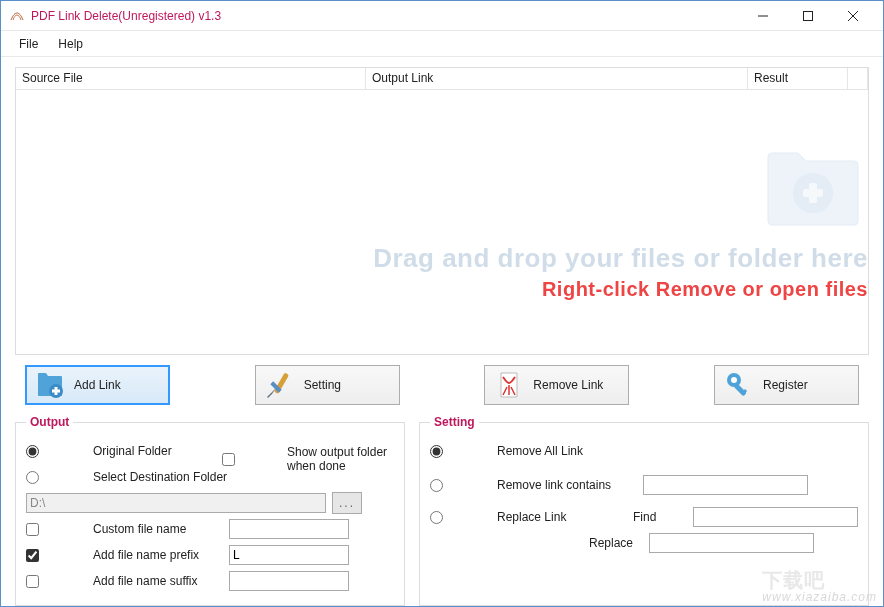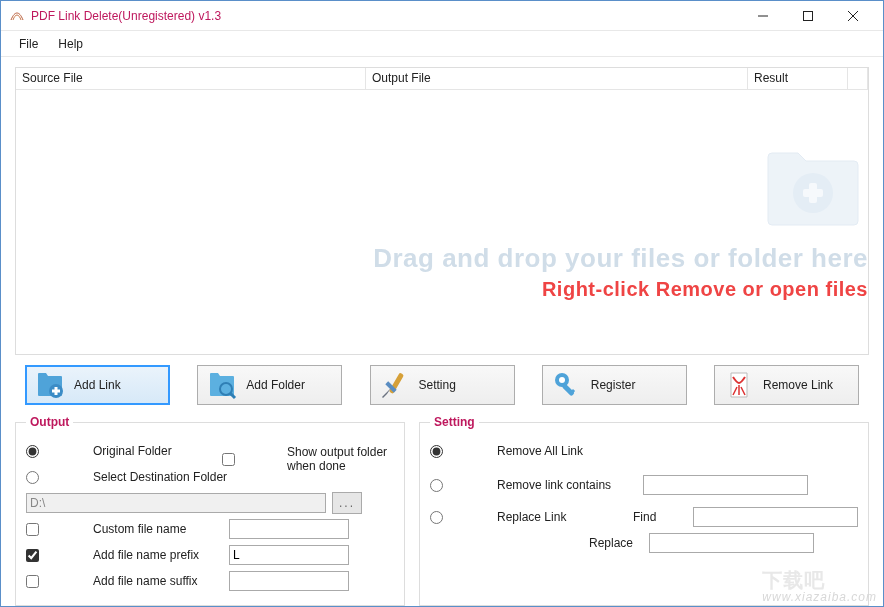--- a/index.html
+++ b/index.html
@@ -99,21 +99,21 @@
 <div class="menubar">
   <div class="menu-item">File</div>
   <div class="menu-item">Help</div>
 </div>
 
 <div class="content">
 
   <div class="filelist">
     <div class="filelist-header">
       <div class="col col-source">Source File</div>
-      <div class="col col-output">Output File</div>
+      <div class="col col-output">Output Link</div>
       <div class="col col-result">Result</div>
       <div class="col col-end"></div>
     </div>
     <div class="drop-hint">
       <svg class="folder-icon" viewBox="0 0 110 90">
         <path d="M10 22 L10 14 Q10 10 14 10 L40 10 L48 18 L96 18 Q100 18 100 22 L100 78 Q100 82 96 82 L14 82 Q10 82 10 78 Z" fill="#dce8f3" stroke="#c8d8e8" stroke-width="1"></path>
         <circle cx="55" cy="50" r="20" fill="#cadcec"></circle>
         <rect x="51" y="40" width="8" height="20" rx="2" fill="#eef5fb"></rect>
         <rect x="45" y="46" width="20" height="8" rx="2" fill="#eef5fb"></rect>
       </svg>
@@ -130,57 +130,47 @@
             <circle cx="22" cy="22" r="7" fill="#3b8cc6"></circle>
             <rect x="20.5" y="18" width="3" height="8" fill="#fff"></rect>
             <rect x="18" y="20.5" width="8" height="3" fill="#fff"></rect>
           </svg>
         </span>
       <span class="lbl">Add Link</span>
     </div>
     <div class="big-btn">
       <span class="ico">
           <svg viewBox="0 0 32 32">
-            <path d="M4 8 L4 5 Q4 4 5 4 L12 4 L14 7 L27 7 Q28 7 28 8 L28 26 Q28 27 27 27 L5 27 Q4 27 4 26 Z" fill="#5cb0e0"></path>
-            <circle cx="20" cy="20" r="6" fill="none" stroke="#2f7fb5" stroke-width="2"></circle>
-            <line x1="24" y1="24" x2="29" y2="29" stroke="#2f7fb5" stroke-width="3"></line>
-          </svg>
-        </span>
-      <span class="lbl">Add Folder</span>
-    </div>
-    <div class="big-btn">
-      <span class="ico">
-          <svg viewBox="0 0 32 32">
             <rect x="15" y="3" width="5" height="22" rx="2" fill="#d6a038" transform="rotate(30 17 14)"></rect>
             <path d="M7 24 L3 28 L4 29 L8 25 L12 19 L14 17 L10 21 Z" fill="#6b7280"></path>
             <rect x="10" y="12" width="4" height="12" fill="#5a8dc2" transform="rotate(-45 12 18)"></rect>
           </svg>
         </span>
       <span class="lbl">Setting</span>
+    </div>
+    <div class="big-btn">
+      <span class="ico">
+          <svg viewBox="0 0 32 32">
+            <path d="M8 4 L24 4 L24 28 L8 28 Z" fill="#fff" stroke="#bbb"></path>
+            <path d="M10 8 C10 8 14 14 16 14 C18 14 22 8 22 8" fill="none" stroke="#d33" stroke-width="2"></path>
+            <path d="M14 18 L10 26 M18 18 L22 26 M16 16 L16 26" stroke="#d33" stroke-width="1.5" fill="none"></path>
+          </svg>
+        </span>
+      <span class="lbl">Remove Link</span>
     </div>
     <div class="big-btn">
       <span class="ico">
           <svg viewBox="0 0 32 32">
             <circle cx="11" cy="11" r="7" fill="#4fa3d9"></circle>
             <circle cx="11" cy="11" r="3" fill="#fff"></circle>
             <rect x="14" y="14" width="14" height="5" rx="2" fill="#4fa3d9" transform="rotate(45 14 14)"></rect>
             <rect x="22" y="20" width="3" height="6" fill="#4fa3d9" transform="rotate(45 22 20)"></rect>
           </svg>
         </span>
       <span class="lbl">Register</span>
-    </div>
-    <div class="big-btn">
-      <span class="ico">
-          <svg viewBox="0 0 32 32">
-            <path d="M8 4 L24 4 L24 28 L8 28 Z" fill="#fff" stroke="#bbb"></path>
-            <path d="M10 8 C10 8 14 14 16 14 C18 14 22 8 22 8" fill="none" stroke="#d33" stroke-width="2"></path>
-            <path d="M14 18 L10 26 M18 18 L22 26 M16 16 L16 26" stroke="#d33" stroke-width="1.5" fill="none"></path>
-          </svg>
-        </span>
-      <span class="lbl">Remove Link</span>
     </div>
   </div>
 
   <div class="groups">
 
     <fieldset class="group group-output">
       <legend>Output</legend>
       <div class="group-output-inner">
         <div class="row">
           <input type="radio" class="radio" name="outdest" checked="" style="">

